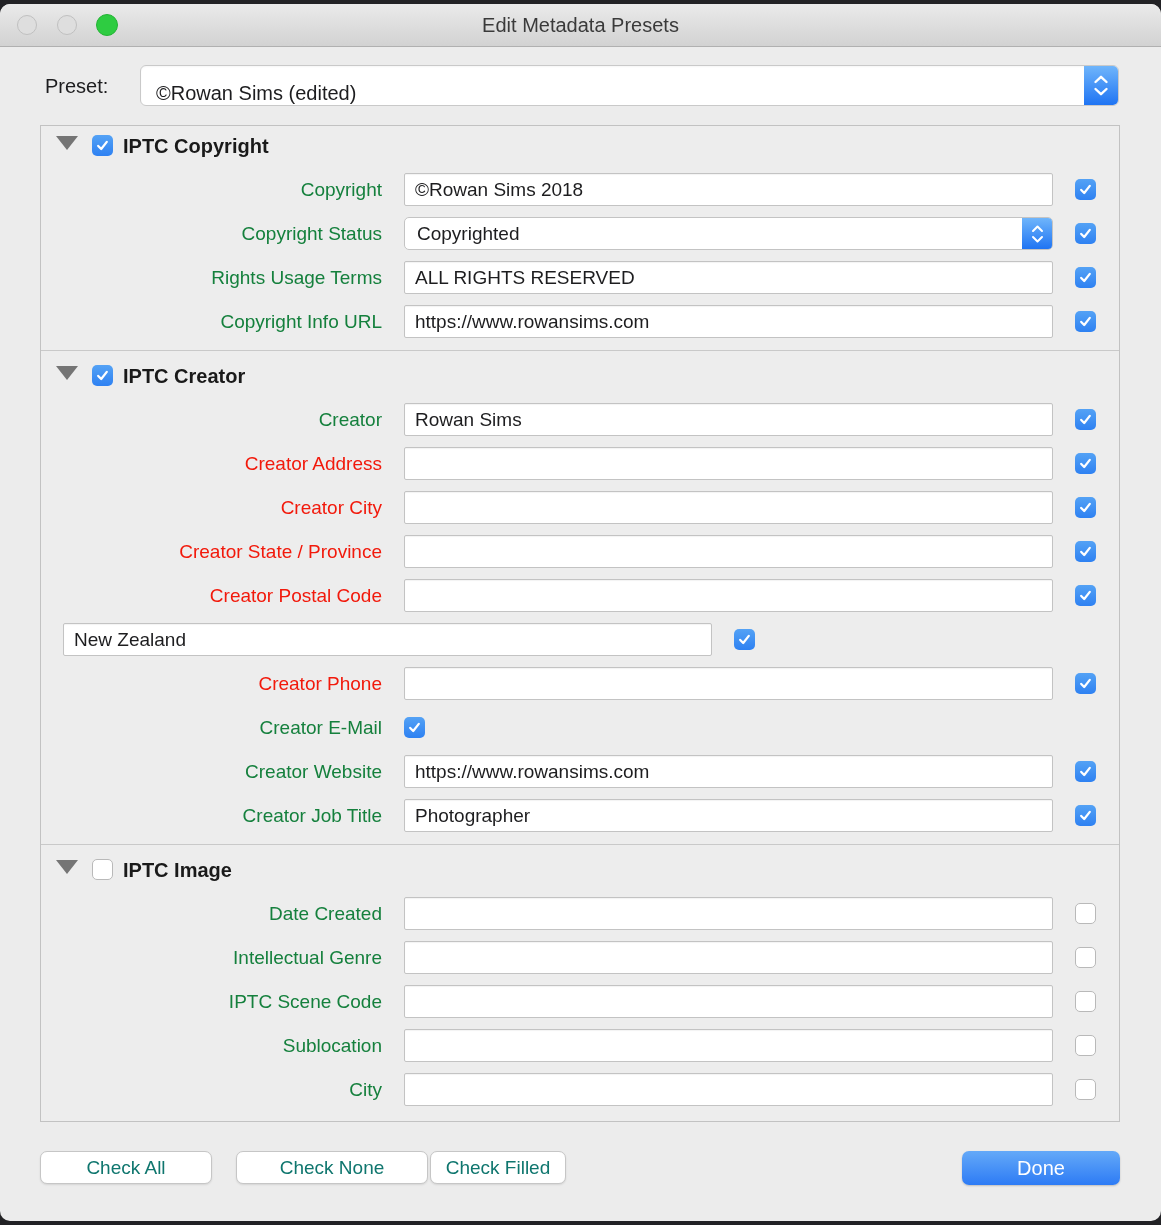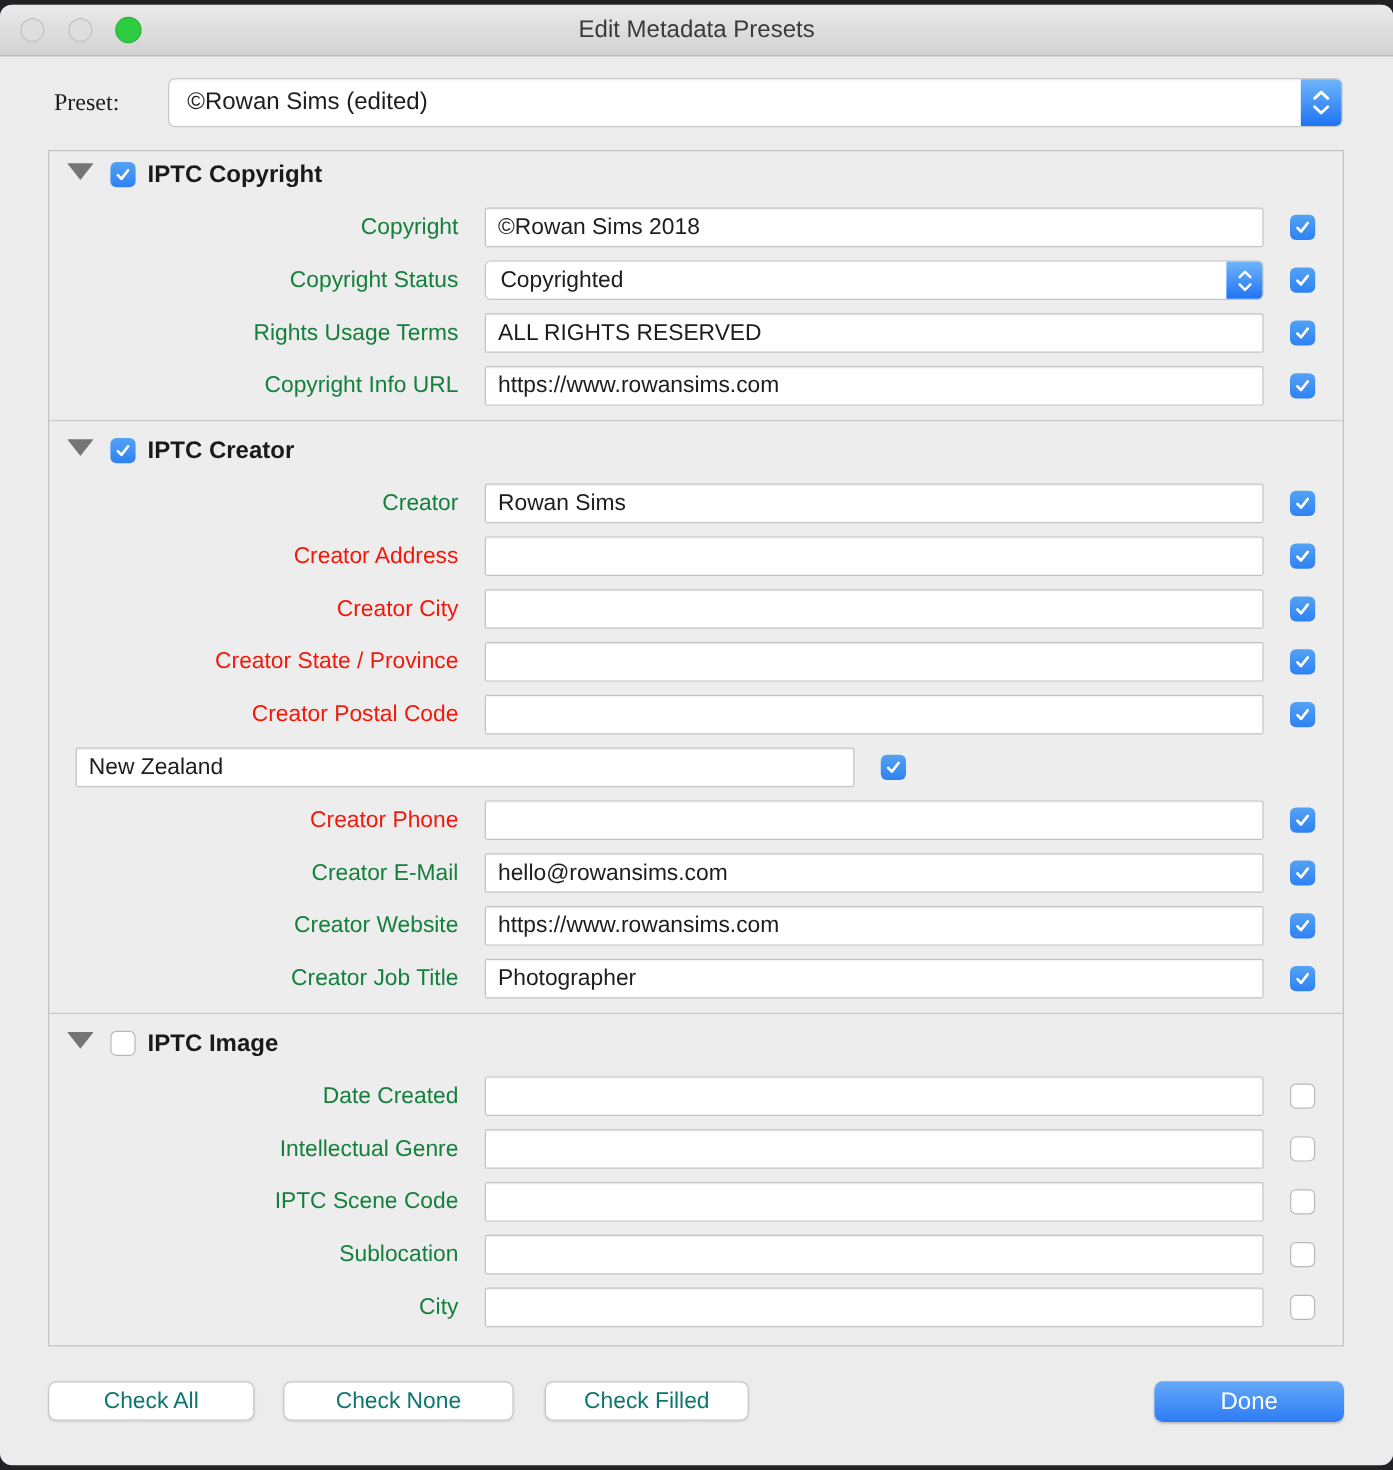--- a/index.html
+++ b/index.html
@@ -21,25 +21,25 @@
   }
   .titlebar .title{
     position:absolute;left:0;right:0;top:0;line-height:42px;
     text-align:center;font-size:20px;font-weight:500;color:#3a3a3a;
   }
   .tl{position:absolute;top:11px;border-radius:50%;box-sizing:border-box;}
   .tl.gray{width:20px;height:20px;background:#dedede;border:1px solid #c0c0c0;}
   .tl.green{width:22px;height:22px;top:10px;background:#2ecc41;border:1px solid #24b335;}
   .tl1{left:17px}.tl2{left:57px}.tl3{left:96px}
   
-  .preset-label{position:absolute;left:45px;top:62px;height:41px;line-height:41px;font-size:20px;color:#1d1d1f;font-family:Liberation Serif, serif;}
+  .preset-label{position:absolute;left:45px;top:62px;height:41px;line-height:41px;font-size:20px;color:#1d1d1f;}
   .preset-field{
     position:absolute;left:140px;top:61px;width:979px;height:41px;box-sizing:border-box;
     background:#fff;border:1px solid #c9c9c9;border-radius:6px;
-    display:flex;align-items:center;
+    display:flex;align-items:flex-end;
     box-shadow:inset 0 1px 2px rgba(0,0,0,0.04);
   }
   .preset-field .popup-text{padding-left:15px;font-size:20px;color:#1d1d1f;}
   .stepper{
     background:linear-gradient(#6fb5fb,#1f74f3);
     display:flex;flex-direction:column;align-items:center;justify-content:center;gap:3px;
   }
   .stepper.big{position:absolute;right:0;top:0;bottom:0;width:34px;border-radius:0 5px 5px 0;}
   .stepper.small{position:absolute;right:0;top:0;bottom:0;width:30px;border-radius:0 4px 4px 0;gap:2px;}
   
@@ -77,21 +77,21 @@
   
   .btn{
     position:absolute;top:1147px;height:33px;box-sizing:border-box;
     background:#fff;border:1px solid #c6c6c6;border-radius:7px;
     box-shadow:0 1px 2px rgba(0,0,0,0.10);
     display:flex;align-items:center;justify-content:center;
     font-size:19px;color:#0f766e;cursor:default;
   }
   .btn.check-all{left:40px;width:172px;}
   .btn.check-none{left:236px;width:192px;}
-  .btn.check-filled{left:454px;width:170px;}
+  .btn.check-filled{left:430px;width:136px;}
   .btn.done{
     left:962px;width:158px;height:34px;border:none;
     background:linear-gradient(#64a9f8,#2d7bf5);
     color:#fff;font-size:20px;border-radius:7px;
     box-shadow:0 1px 2px rgba(0,0,0,0.2);
   }
 </style>
 </head>
 <body>
 
@@ -293,24 +293,20 @@
     </span>
     <span class="checkbox checked">
       <svg width="15" height="15" viewBox="0 0 14 14">
                 <path d="M3 7.4 L5.8 10.3 L11 3.6" stroke="#fff" stroke-width="2.1" fill="none" stroke-linecap="round" stroke-linejoin="round"></path>
               </svg>
     </span>
   </div>
 
   <div class="row">
     <span class="row-label">Creator E-Mail</span>
-    <span class="field-wrap">
-      <input class="field" type="text" value="hello@rowansims.com" style="">
-      
-    </span>
     <span class="checkbox checked">
       <svg width="15" height="15" viewBox="0 0 14 14">
                 <path d="M3 7.4 L5.8 10.3 L11 3.6" stroke="#fff" stroke-width="2.1" fill="none" stroke-linecap="round" stroke-linejoin="round"></path>
               </svg>
     </span>
   </div>
 
   <div class="row">
     <span class="row-label">Creator Website</span>
     <span class="field-wrap">

